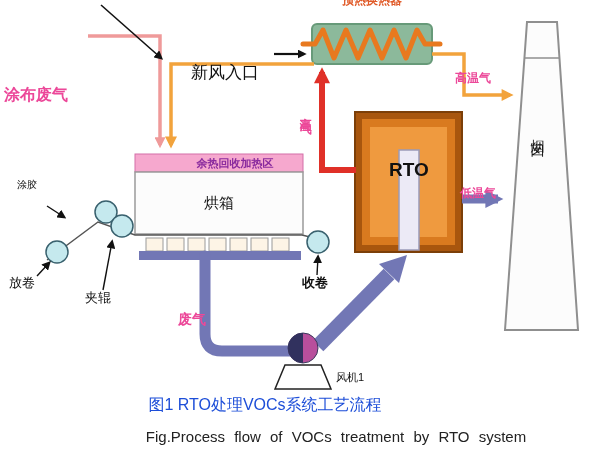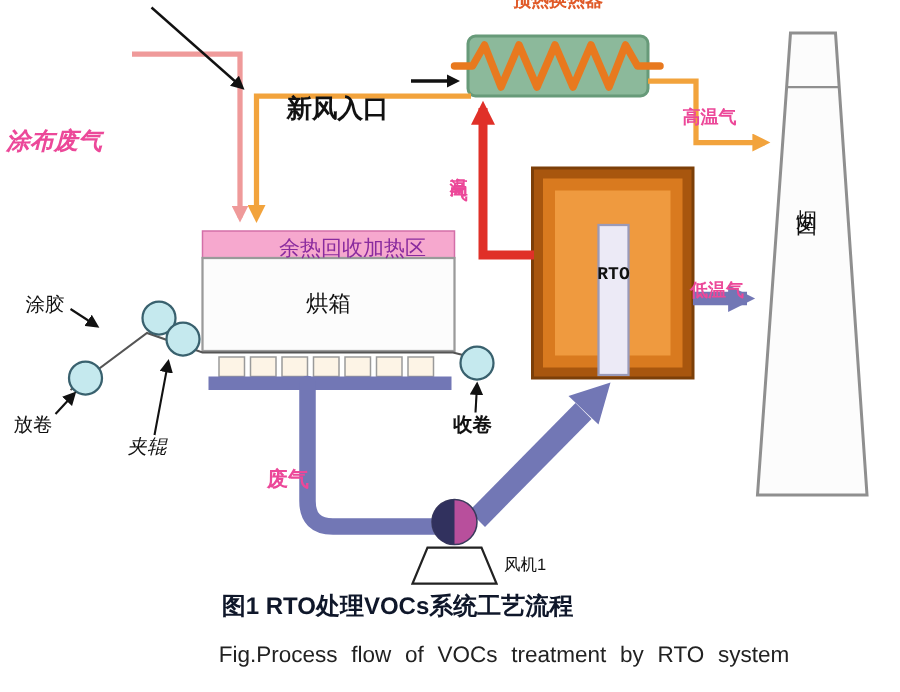--- a/index.html
+++ b/index.html
@@ -8,21 +8,21 @@
     width:600px;height:461px;
     background:#ffffff;
     overflow:hidden;
     font-family:"Liberation Sans","DejaVu Sans",sans-serif;
   }
   .layer{position:absolute;left:0;top:0;}
   .lbl{position:absolute;line-height:1.15;white-space:nowrap;color:#111;}
   .red{color:#ec4899;font-weight:bold;}
   .vtext{writing-mode:vertical-rl;text-orientation:upright;}
   .ctr{text-align:center;white-space:normal;}
-  .cap-cn{left:0;top:396px;width:530px;text-align:center;font-size:16px;font-weight:bold;color:#0f172a;}
+  .cap-cn{left:0;top:396px;width:530px;text-align:center;font-size:16px;font-weight:normal;color:#1d4ed8;}
   .cap-en{left:0;top:428px;width:600px;text-align:center;font-size:15px;color:#222;word-spacing:5px;padding-left:36px;}
 </style>
 </head>
 <body>
 
 <div class="figure">
 
   <svg class="layer" width="600" height="461" viewBox="0 0 600 461">
     <defs>
       <marker id="mPink" viewBox="0 0 10 10" refX="7" refY="5" markerUnits="userSpaceOnUse" markerWidth="12" markerHeight="11" orient="auto">
@@ -87,33 +87,33 @@
     <polygon points="285,365 321,365 331,389 275,389" fill="#ffffff" stroke="#222" stroke-width="1.5"></polygon>
 
     <line x1="101" y1="5" x2="161" y2="58" stroke="#111" stroke-width="1.6" marker-end="url(#mBlack)"></line>
     <line x1="274" y1="54" x2="304" y2="54" stroke="#111" stroke-width="2.2" marker-end="url(#mBlack)"></line>
     <line x1="47" y1="206" x2="64" y2="217" stroke="#111" stroke-width="1.4" marker-end="url(#mBlack)"></line>
     <line x1="37" y1="276" x2="49" y2="263" stroke="#111" stroke-width="1.4" marker-end="url(#mBlack)"></line>
     <line x1="103" y1="290" x2="112" y2="242" stroke="#111" stroke-width="1.4" marker-end="url(#mBlack)"></line>
     <line x1="317" y1="275" x2="318" y2="257" stroke="#111" stroke-width="1.4" marker-end="url(#mBlack)"></line>
   </svg>
 
-  <div class="lbl red" style="left:4px;top:86px;font-size:16px;font-style:italic;">涂布废气</div>
-  <div class="lbl" style="left:191px;top:63px;font-size:17px;font-weight:bold;">新风入口</div>
+  <div class="lbl red" style="left:4px;top:86px;font-size:16px;">涂布废气</div>
+  <div class="lbl" style="left:191px;top:63px;font-size:17px;font-weight:normal;">新风入口</div>
   <div class="lbl" style="left:312px;top:-6px;width:120px;text-align:center;font-size:12px;font-weight:bold;color:#e05a28;">预热换热器</div>
   <div class="lbl red vtext" style="left:298px;top:108px;font-size:12px;letter-spacing:2px;">高温气</div>
   <div class="lbl red" style="left:455px;top:72px;font-size:12px;">高温气</div>
   <div class="lbl red" style="left:460px;top:187px;font-size:12px;">低温气</div>
   <div class="lbl red" style="left:178px;top:311px;font-size:14px;">废气</div>
-  <div class="lbl ctr" style="left:136px;top:157px;width:198px;font-size:14px;color:#8a2b9e;font-weight:normal;">余热回收加热区</div>
+  <div class="lbl ctr" style="left:136px;top:157px;width:198px;font-size:11px;color:#8a2b9e;font-weight:bold;">余热回收加热区</div>
   <div class="lbl ctr" style="left:135px;top:194px;width:168px;font-size:15px;">烘箱</div>
-  <div class="lbl ctr" style="left:383px;top:177px;width:52px;font-size:12px;font-weight:bold;font-family:Liberation Mono, monospace;">RTO</div>
+  <div class="lbl ctr" style="left:383px;top:159px;width:52px;font-size:19px;font-weight:bold;">RTO</div>
   <div class="lbl vtext" style="left:530px;top:128px;font-size:14px;letter-spacing:4px;">烟囱</div>
   <div class="lbl ctr" style="left:286px;top:371px;width:34px;font-size:11px;margin-left:47px;">风机1</div>
-  <div class="lbl" style="left:17px;top:196px;font-size:13px;">涂胶</div>
+  <div class="lbl" style="left:17px;top:179px;font-size:10px;">涂胶</div>
   <div class="lbl" style="left:9px;top:276px;font-size:13px;">放卷</div>
-  <div class="lbl" style="left:85px;top:291px;font-size:13px;font-style:italic;">夹辊</div>
+  <div class="lbl" style="left:85px;top:291px;font-size:13px;">夹辊</div>
   <div class="lbl" style="left:302px;top:276px;font-size:13px;font-weight:bold;">收卷</div>
 
   <div class="lbl cap-cn">图1  RTO处理VOCs系统工艺流程</div>
   <div class="lbl cap-en">Fig.Process flow of VOCs treatment by RTO system</div>
 
 </div>
 
 </body></html>

